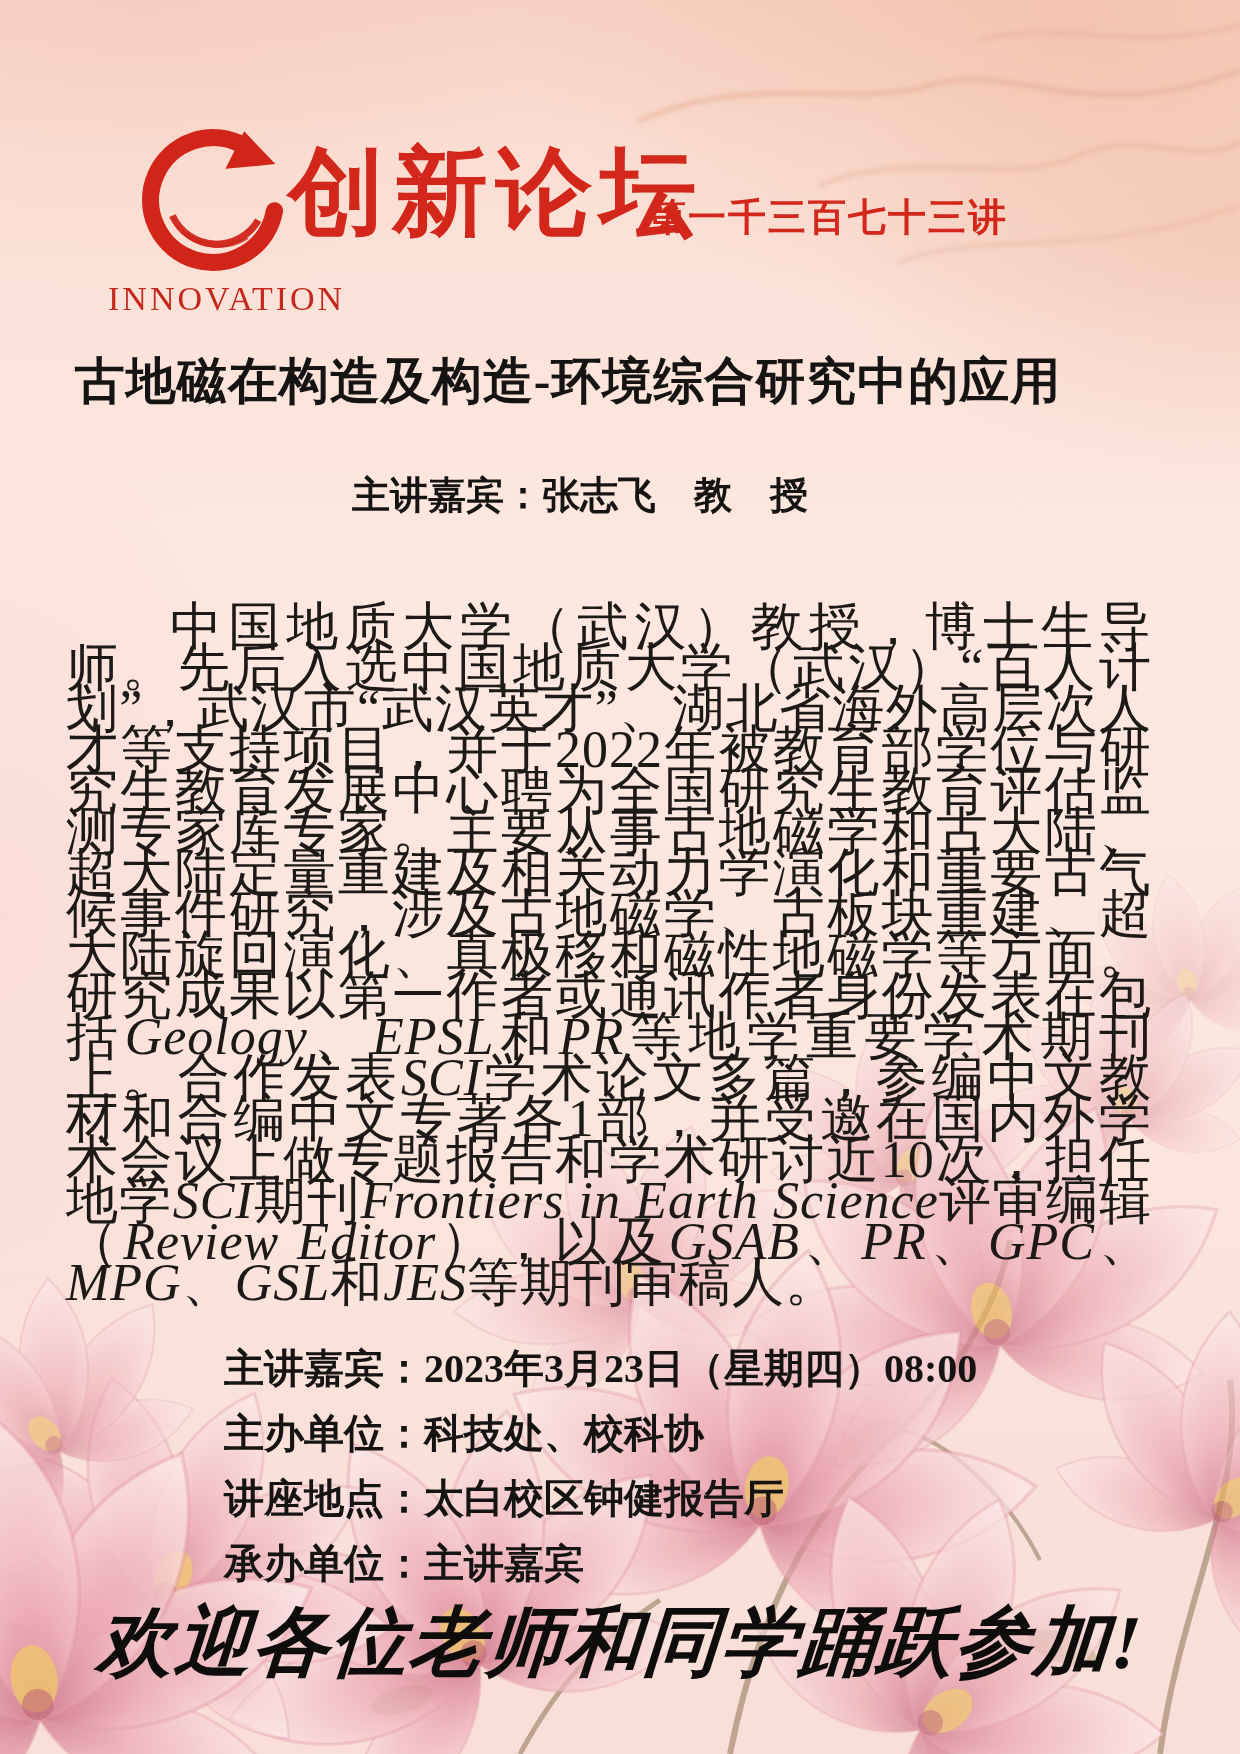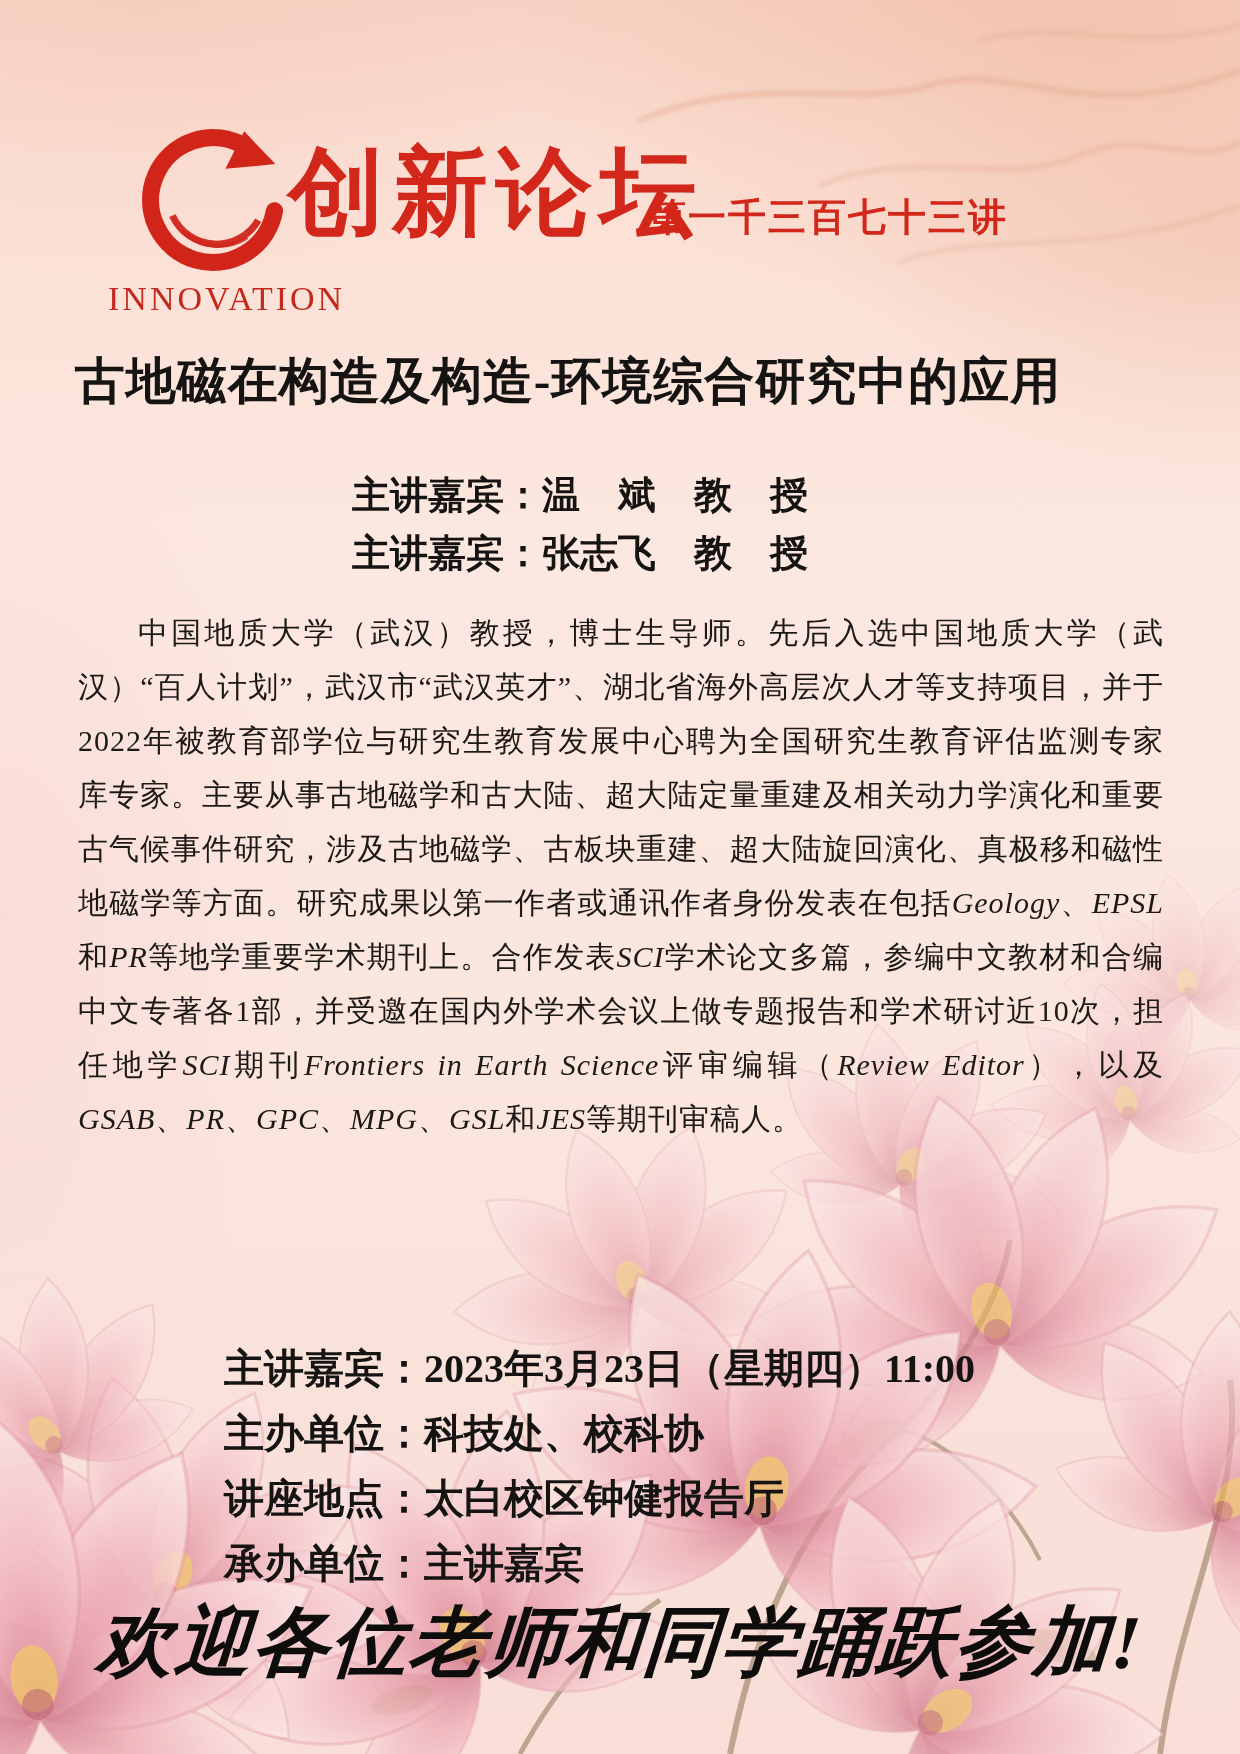--- a/index.html
+++ b/index.html
@@ -42,22 +42,22 @@
   .main-title{
     position:absolute;left:0;top:348px;width:1136px;
     text-align:center;font-size:50px;font-weight:700;
     color:#161412;letter-spacing:1px;white-space:nowrap;
   }
 
   .speakers{position:absolute;left:352px;top:466px;}
   .speaker-line{font-size:38px;font-weight:700;line-height:58px;color:#161412;white-space:nowrap;}
 
   .bio{
-    position:absolute;left:78px;top:606px;width:1086px;
-    font-size:30px;line-height:54px;color:#1c1916;
+    position:absolute;left:66px;top:606px;width:1086px;
+    font-size:52px;line-height:41px;color:#1c1916;
     text-align:justify;text-indent:2em;letter-spacing:1px;
   }
   .bio i{font-family:"Liberation Serif",serif;font-style:italic;}
 
   .details{position:absolute;left:224px;top:1336px;}
   .detail-row{font-size:40px;font-weight:700;line-height:65px;color:#161412;white-space:nowrap;}
 
   .footer-welcome{
     position:absolute;left:0;top:1592px;width:1240px;
     text-align:center;
@@ -140,28 +140,27 @@
       </svg>
       <div class="logo-caption">INNOVATION</div>
     </div>
 
     <div class="forum-title">创新论坛</div>
     <div class="session-label">第一千三百七十三讲</div>
 
     <div class="main-title">古地磁在构造及构造-环境综合研究中的应用</div>
 
     <div class="speakers">
-      <div class="speaker-line"><span>主讲嘉宾：</span><span>温　斌　教　授</span></div>
       <div class="speaker-line"><span>主讲嘉宾：</span><span>张志飞　教　授</span></div>
     </div>
 
     <div class="bio">中国地质大学（武汉）教授，博士生导师。先后入选中国地质大学（武汉）“百人计划”，武汉市“武汉英才”、湖北省海外高层次人才等支持项目，并于2022年被教育部学位与研究生教育发展中心聘为全国研究生教育评估监测专家库专家。主要从事古地磁学和古大陆、超大陆定量重建及相关动力学演化和重要古气候事件研究，涉及古地磁学、古板块重建、超大陆旋回演化、真极移和磁性地磁学等方面。研究成果以第一作者或通讯作者身份发表在包括<i>Geology</i>、<i>EPSL</i>和<i>PR</i>等地学重要学术期刊上。合作发表<i>SCI</i>学术论文多篇，参编中文教材和合编中文专著各1部，并受邀在国内外学术会议上做专题报告和学术研讨近10次，担任地学<i>SCI</i>期刊<i>Frontiers in Earth Science</i>评审编辑（<i>Review Editor</i>），以及<i>GSAB</i>、<i>PR</i>、<i>GPC</i>、<i>MPG</i>、<i>GSL</i>和<i>JES</i>等期刊审稿人。</div>
 
     <div class="details">
-      <div class="detail-row"><span>主讲嘉宾：</span><span>2023年3月23日（星期四）11:00</span></div>
+      <div class="detail-row"><span>主讲嘉宾：</span><span>2023年3月23日（星期四）08:00</span></div>
       <div class="detail-row"><span>主办单位：</span><span>科技处、校科协</span></div>
       <div class="detail-row"><span>讲座地点：</span><span>太白校区钟健报告厅</span></div>
       <div class="detail-row"><span>承办单位：</span><span>主讲嘉宾</span></div>
     </div>
 
     <div class="footer-welcome">欢迎各位老师和同学踊跃参加!</div>
 
   </div>
 </div>
 

